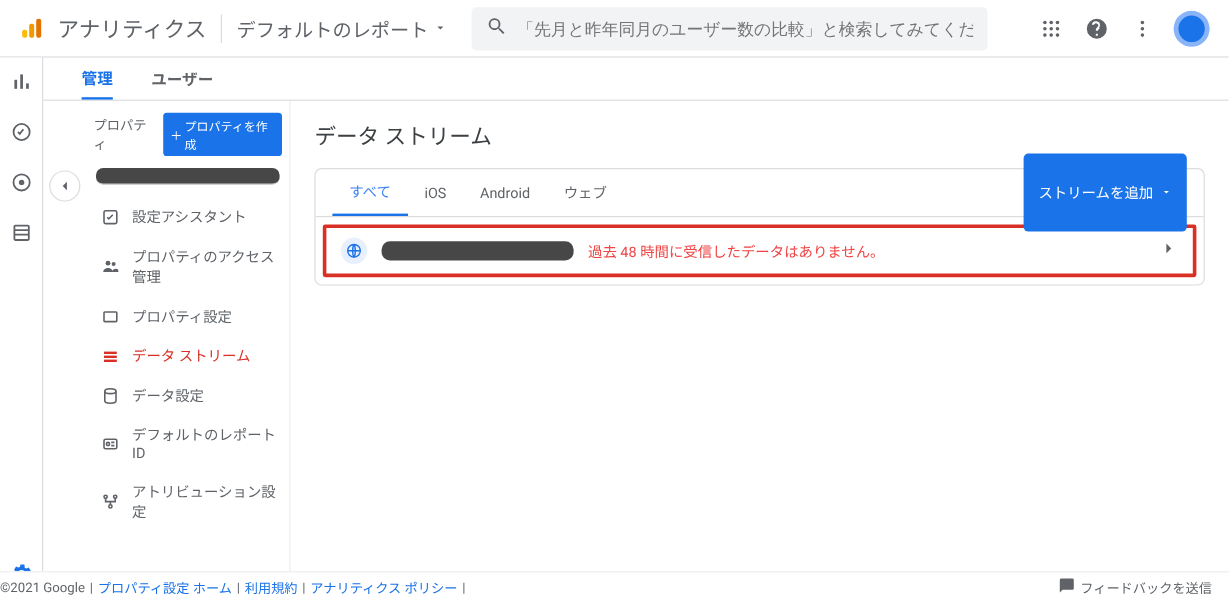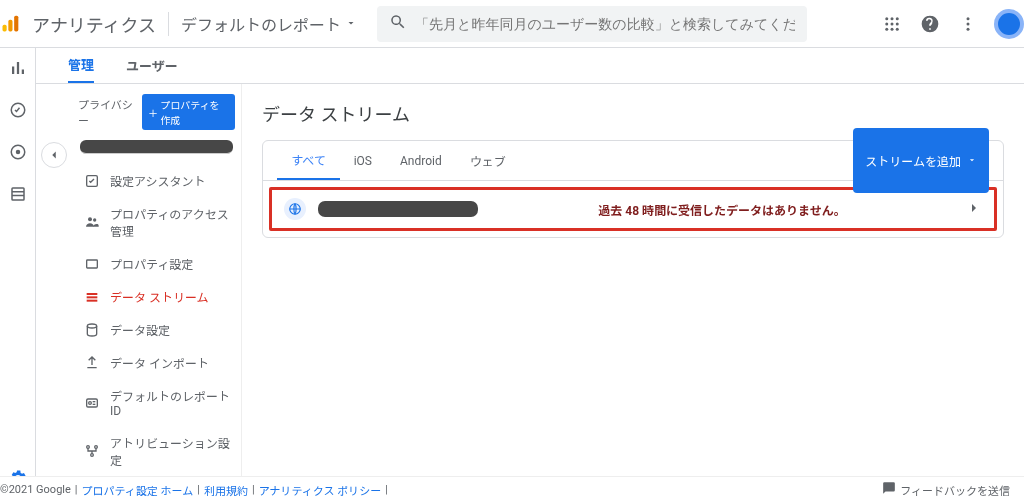--- a/index.html
+++ b/index.html
@@ -1,17 +1,17 @@
 <!DOCTYPE html>
 <html><head>
 <meta charset="utf-8">
 <style>
   * { box-sizing: border-box; margin: 0; padding: 0; }
   body { font-family: Roboto, "Noto Sans JP", Arial, sans-serif; font-size: 13px; color: #3c4043; background: #fff; width: 1024px; height: 502px; overflow: hidden; position: relative; }
-  .header { height: 48px; display: flex; align-items: center; padding: 0 0; border-bottom: 1px solid #dadce0; gap: 12px; }
+  .header { height: 48px; display: flex; align-items: center; padding: 0 16px; border-bottom: 1px solid #dadce0; gap: 12px; }
   .logo { width: 20px; height: 20px; }
   .app-title { font-size: 18px; color: #5f6368; }
   .divider-v { width: 1px; height: 24px; background: #dadce0; }
   .account-select { display: flex; align-items: center; gap: 4px; font-size: 16px; color: #5f6368; cursor: pointer; }
   .search-bar { flex: 0 0 430px; height: 36px; background: #f1f3f4; border-radius: 4px; display: flex; align-items: center; padding: 0 12px; gap: 8px; margin-left: 8px; }
   .search-bar input { border: none; background: transparent; outline: none; flex: 1; font-size: 14px; color: #5f6368; }
   .header-spacer { flex: 1; }
   .header-icons { display: flex; align-items: center; gap: 14px; }
   .icon-btn { width: 24px; height: 24px; display: flex; align-items: center; justify-content: center; color: #5f6368; cursor: pointer; }
   .avatar { width: 30px; height: 30px; border-radius: 50%; background: #8ab4f8; display: flex; align-items: center; justify-content: center; }
@@ -45,21 +45,21 @@
   .panel { border: 1px solid #dadce0; border-radius: 6px; }
   .panel-tabs { display: flex; align-items: center; padding: 0 14px; border-bottom: 1px solid #dadce0; height: 40px; }
   .ptab { padding: 0 14px; height: 100%; display: flex; align-items: center; color: #5f6368; font-size: 12px; cursor: pointer; }
   .ptab.active { color: #3b82f6; border-bottom: 2px solid #1a73e8; }
   .panel-actions { margin-left: auto; }
   .add-stream-btn { background: #1a73e8; color: #fff; font-size: 12px; padding: 24px 12px; border-radius: 4px; display: flex; align-items: center; gap: 6px; cursor: pointer; }
   .stream-list { padding: 6px; }
   .stream-row { border: 3px solid #d93025; border-radius: 2px; height: 44px; display: flex; align-items: center; padding: 0 12px; gap: 12px; cursor: pointer; }
   .globe-icon { width: 22px; height: 22px; border-radius: 50%; background: #e8f0fe; color: #1a73e8; display: flex; align-items: center; justify-content: center; flex-shrink: 0; }
   .stream-name { width: 160px; height: 16px; background: #474747; border-radius: 7px; flex-shrink: 0; }
-  .stream-msg { flex: 1; text-align: center; color: #7f1d1d; font-size: 12px; font-weight: bold; }
+  .stream-msg { flex: 1; text-align: left; color: #ef4444; font-size: 12px; }
   .chev { color: #5f6368; }
 
   .footer { position: absolute; left: 0; right: 0; bottom: 0; height: 26px; display: flex; align-items: center; justify-content: flex-start; font-size: 11px; color: #5f6368; gap: 4px; background: #fff; border-top: 1px solid #eee; }
   .footer a { color: #1a73e8; text-decoration: none; }
   .footer-right { position: absolute; right: 14px; display: flex; align-items: center; gap: 4px; color: #5f6368; font-size: 11px; }
 </style>
 </head>
 <body>
 
 <div class="header">
@@ -165,21 +165,21 @@
     <div class="back-arrow">
       <span class="icon-btn">
         <svg width="14" height="14" viewBox="0 0 24 24" fill="#5f6368">
             <path d="M15 6l-6 6 6 6z"></path>
           </svg>
       </span>
     </div>
 
     <div class="sidebar">
       <div class="sidebar-head">
-        <span class="sidebar-head-label">プライバシー</span>
+        <span class="sidebar-head-label">プロパティ</span>
         <span class="create-btn">
           <span>＋</span>
           <span>プロパティを作成</span>
         </span>
       </div>
       <div class="prop-name"></div>
       <div class="side-list">
         <div class="side-item">
           <svg width="16" height="16" viewBox="0 0 24 24" fill="none" stroke="#5f6368" stroke-width="2">
               <rect x="4" y="4" width="16" height="16" rx="2"></rect>
@@ -209,26 +209,20 @@
               <rect x="4" y="16" width="16" height="3"></rect>
             </svg>
           <span>データ ストリーム</span>
         </div>
         <div class="side-item">
           <svg width="16" height="16" viewBox="0 0 24 24" fill="none" stroke="#5f6368" stroke-width="2">
               <ellipse cx="12" cy="6" rx="7" ry="3"></ellipse>
               <path d="M5 6v12c0 1.7 3.1 3 7 3s7-1.3 7-3V6"></path>
             </svg>
           <span>データ設定</span>
-        </div>
-        <div class="side-item">
-          <svg width="16" height="16" viewBox="0 0 24 24" fill="none" stroke="#5f6368" stroke-width="2">
-              <path d="M12 3v12M7 8l5-5 5 5M5 19h14"></path>
-            </svg>
-          <span>データ インポート</span>
         </div>
         <div class="side-item">
           <svg width="16" height="16" viewBox="0 0 24 24" fill="none" stroke="#5f6368" stroke-width="2">
               <rect x="4" y="6" width="16" height="12" rx="2"></rect>
               <circle cx="9" cy="12" r="2"></circle>
               <line x1="13" y1="10" x2="17" y2="10"></line>
               <line x1="13" y1="14" x2="17" y2="14"></line>
             </svg>
           <span>デフォルトのレポート ID</span>
         </div>

